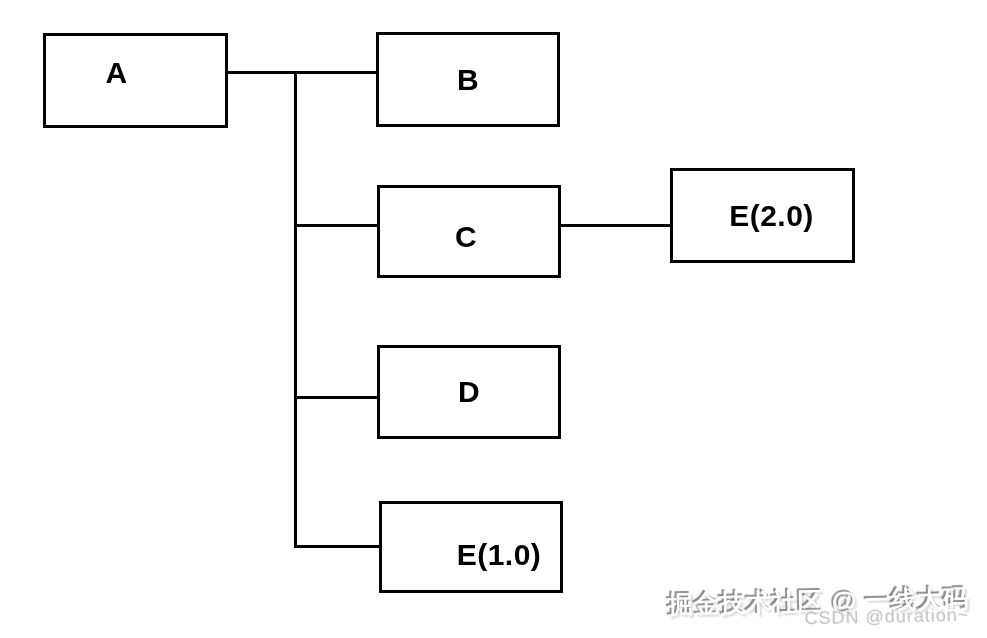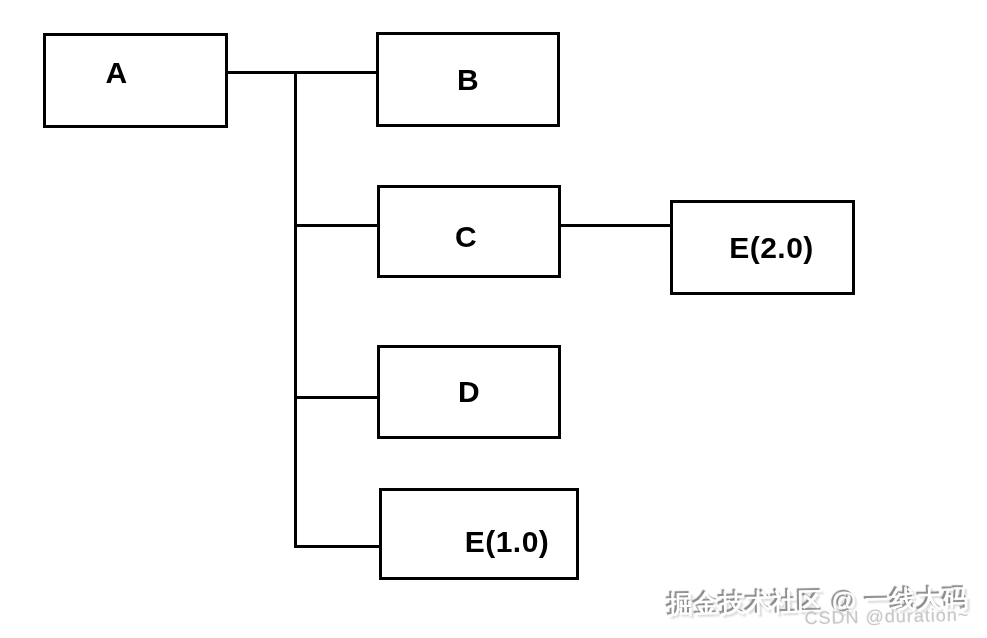--- a/index.html
+++ b/index.html
@@ -34,24 +34,24 @@
   .connector {
     position: absolute;
     background: #000000;
   }
   
   .node-a  { left: 43px;  top: 33px;  width: 185px; height: 95px; }
   .node-a .node-label { transform: translate(-19px, -8px); }
   .node-b  { left: 376px; top: 32px;  width: 184px; height: 95px; }
   .node-c  { left: 377px; top: 185px; width: 184px; height: 93px; }
   .node-c .node-label { transform: translate(-3px, 5px); }
-  .node-e2 { left: 670px; top: 200px; width: 185px; height: 95px; }
+  .node-e2 { left: 670px; top: 168px; width: 185px; height: 95px; }
   .node-e2 .node-label { transform: translate(9px, 0); }
   .node-d  { left: 377px; top: 345px; width: 184px; height: 94px; }
-  .node-e1 { left: 379px; top: 488px; width: 200px; height: 92px; }
+  .node-e1 { left: 379px; top: 501px; width: 184px; height: 92px; }
   .node-e1 .node-label { transform: translate(28px, 8px); }
   
   .conn-a-b   { left: 226px; top: 71px;  width: 152px; height: 3px; }
   .conn-trunk { left: 294px; top: 72px;  width: 3px;   height: 476px; }
   .conn-c     { left: 296px; top: 224px; width: 83px;  height: 3px; }
   .conn-c-e2  { left: 559px; top: 224px; width: 113px; height: 3px; }
   .conn-d     { left: 296px; top: 396px; width: 83px;  height: 3px; }
   .conn-e1    { left: 296px; top: 545px; width: 85px;  height: 3px; }
   
   .watermark {

